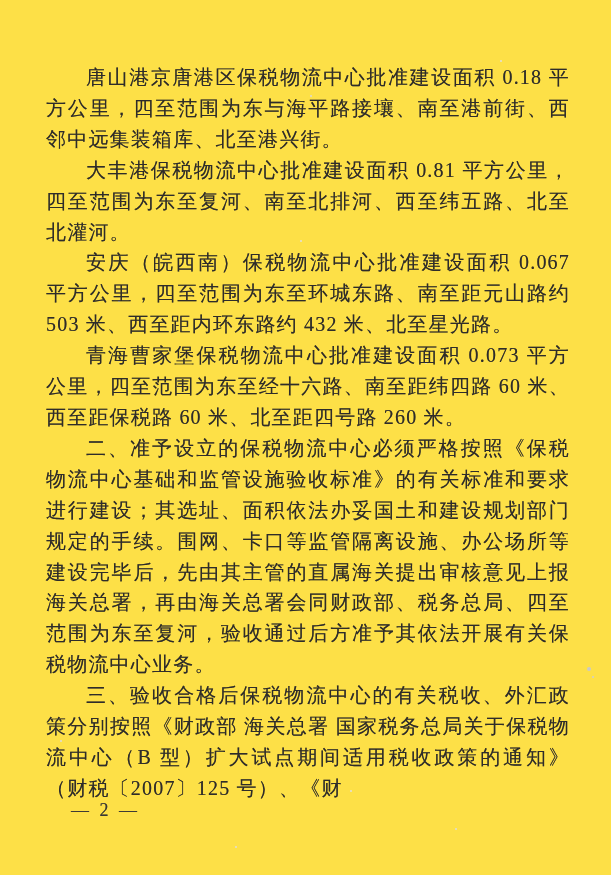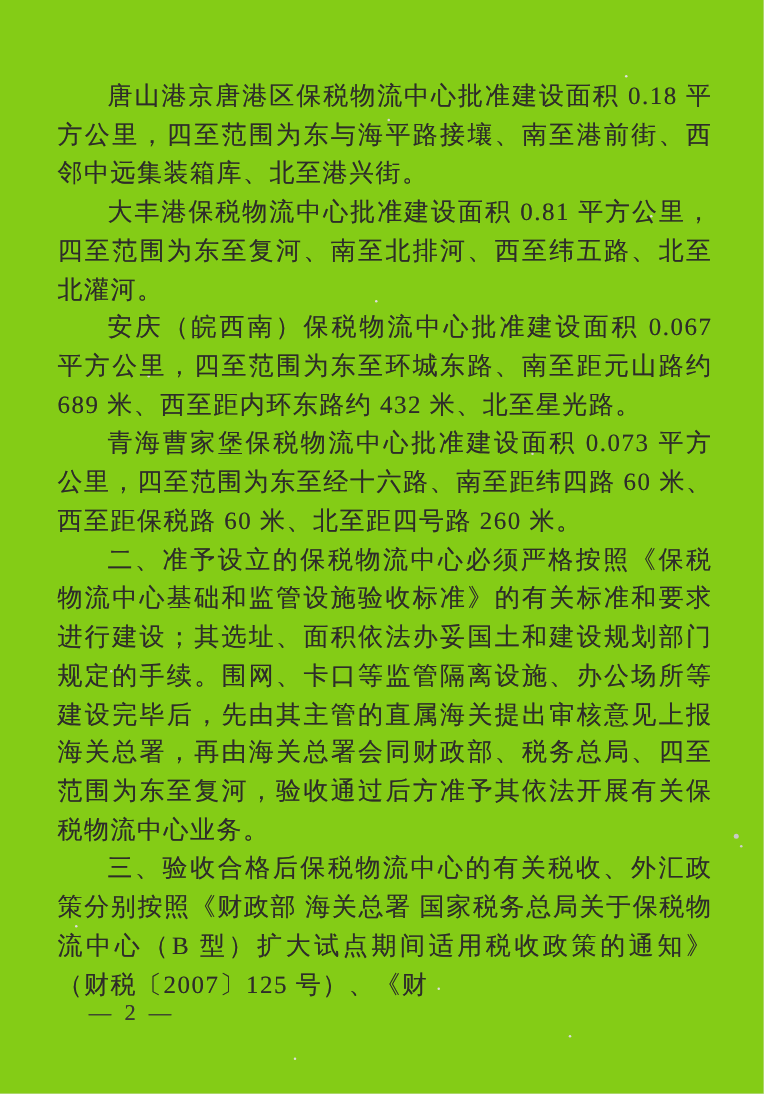--- a/index.html
+++ b/index.html
@@ -5,21 +5,21 @@
   html, body {
     margin: 0;
     padding: 0;
     background: #e8e8e8;
   }
   .page {
     position: relative;
     width: 611px;
     height: 875px;
     margin: 0 auto;
-    background: #84cc16;
+    background: #fde047;
     overflow: hidden;
     font-family: "Liberation Serif", "DejaVu Serif", serif;
   }
   .content {
     position: absolute;
     left: 46px;
     top: 62px;
     width: 524px;
     color: #2e2c2a;
     font-size: 20px;
@@ -70,21 +70,21 @@
 </head>
 <body>
 
 <div class="page">
 
   <div class="specks"></div>
 
   <div class="content">
     <p>唐山港京唐港区保税物流中心批准建设面积 0.18 平方公里，四至范围为东与海平路接壤、南至港前街、西邻中远集装箱库、北至港兴街。</p>
     <p>大丰港保税物流中心批准建设面积 0.81 平方公里，四至范围为东至复河、南至北排河、西至纬五路、北至北灌河。</p>
-    <p>安庆（皖西南）保税物流中心批准建设面积 0.067 平方公里，四至范围为东至环城东路、南至距元山路约 689 米、西至距内环东路约 432 米、北至星光路。</p>
+    <p>安庆（皖西南）保税物流中心批准建设面积 0.067 平方公里，四至范围为东至环城东路、南至距元山路约 503 米、西至距内环东路约 432 米、北至星光路。</p>
     <p>青海曹家堡保税物流中心批准建设面积 0.073 平方公里，四至范围为东至经十六路、南至距纬四路 60 米、西至距保税路 60 米、北至距四号路 260 米。</p>
     <p>二、准予设立的保税物流中心必须严格按照《保税物流中心基础和监管设施验收标准》的有关标准和要求进行建设；其选址、面积依法办妥国土和建设规划部门规定的手续。围网、卡口等监管隔离设施、办公场所等建设完毕后，先由其主管的直属海关提出审核意见上报海关总署，再由海关总署会同财政部、税务总局、四至范围为东至复河，验收通过后方准予其依法开展有关保税物流中心业务。</p>
     <p>三、验收合格后保税物流中心的有关税收、外汇政策分别按照《财政部 海关总署 国家税务总局关于保税物流中心（B 型）扩大试点期间适用税收政策的通知》（财税〔2007〕125 号）、《财</p>
   </div>
 
   <div class="page-number">— 2 —</div>
 
 </div>
 
 </body></html>

